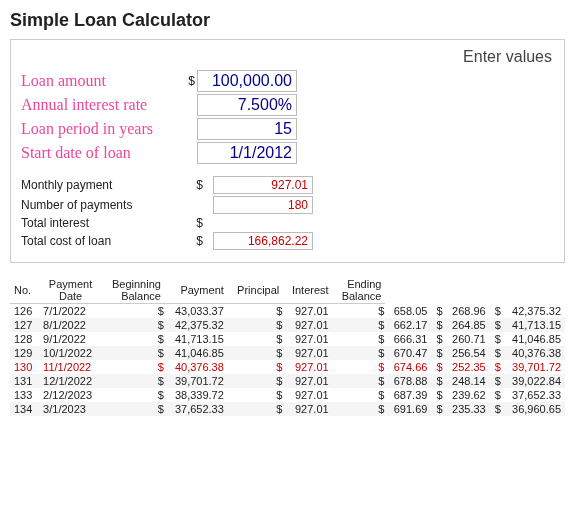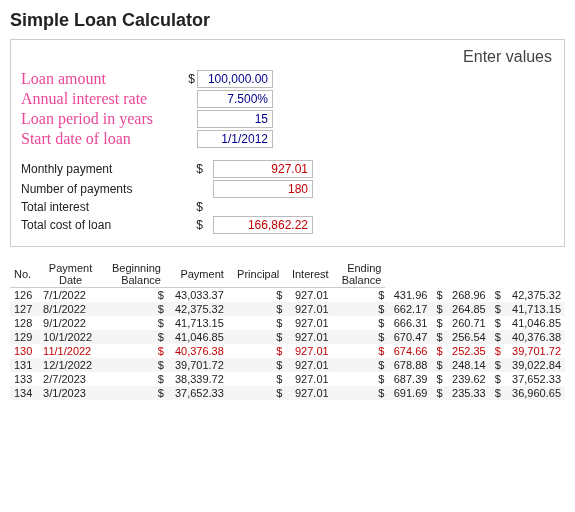--- a/index.html
+++ b/index.html
@@ -43,23 +43,23 @@
     .input-currency {
       width: 14px;
       font-size: 12px;
       color: #222;
       text-align: right;
       margin-right: 2px;
     }
     .input-value {
       border: 1px solid #bbb;
       padding: 1px 4px;
-      font-size: 12px;
-      text-align: right;
-      width: 76px;
+      font-size: 16px;
+      text-align: right;
+      width: 100px;
       background: #fff;
       color: #222;
     }
     .input-value.blue-text {
       color: #00008B;
     }
     .spacer { height: 10px; }
     .result-row {
       display: flex;
       align-items: center;
@@ -194,21 +194,21 @@
     </thead>
     <tbody id="table-body">
     <tr>
           <td class="left">126</td>
           <td class="left">7/1/2022</td>
           <td class="dollar-cell">$</td>
           <td>43,033.37</td>
           <td class="dollar-cell">$</td>
           <td>927.01</td>
           <td class="dollar-cell">$</td>
-          <td>431.96</td>
+          <td>658.05</td>
           <td class="dollar-cell">$</td>
           <td>268.96</td>
           <td class="dollar-cell">$</td>
           <td>42,375.32</td>
         </tr>
         <tr>
           <td class="left">127</td>
           <td class="left">8/1/2022</td>
           <td class="dollar-cell">$</td>
           <td>42,375.32</td>
@@ -272,21 +272,21 @@
           <td>927.01</td>
           <td class="dollar-cell">$</td>
           <td>678.88</td>
           <td class="dollar-cell">$</td>
           <td>248.14</td>
           <td class="dollar-cell">$</td>
           <td>39,022.84</td>
         </tr>
         <tr>
           <td class="left">133</td>
-          <td class="left">2/7/2023</td>
+          <td class="left">2/12/2023</td>
           <td class="dollar-cell">$</td>
           <td>38,339.72</td>
           <td class="dollar-cell">$</td>
           <td>927.01</td>
           <td class="dollar-cell">$</td>
           <td>687.39</td>
           <td class="dollar-cell">$</td>
           <td>239.62</td>
           <td class="dollar-cell">$</td>
           <td>37,652.33</td>

